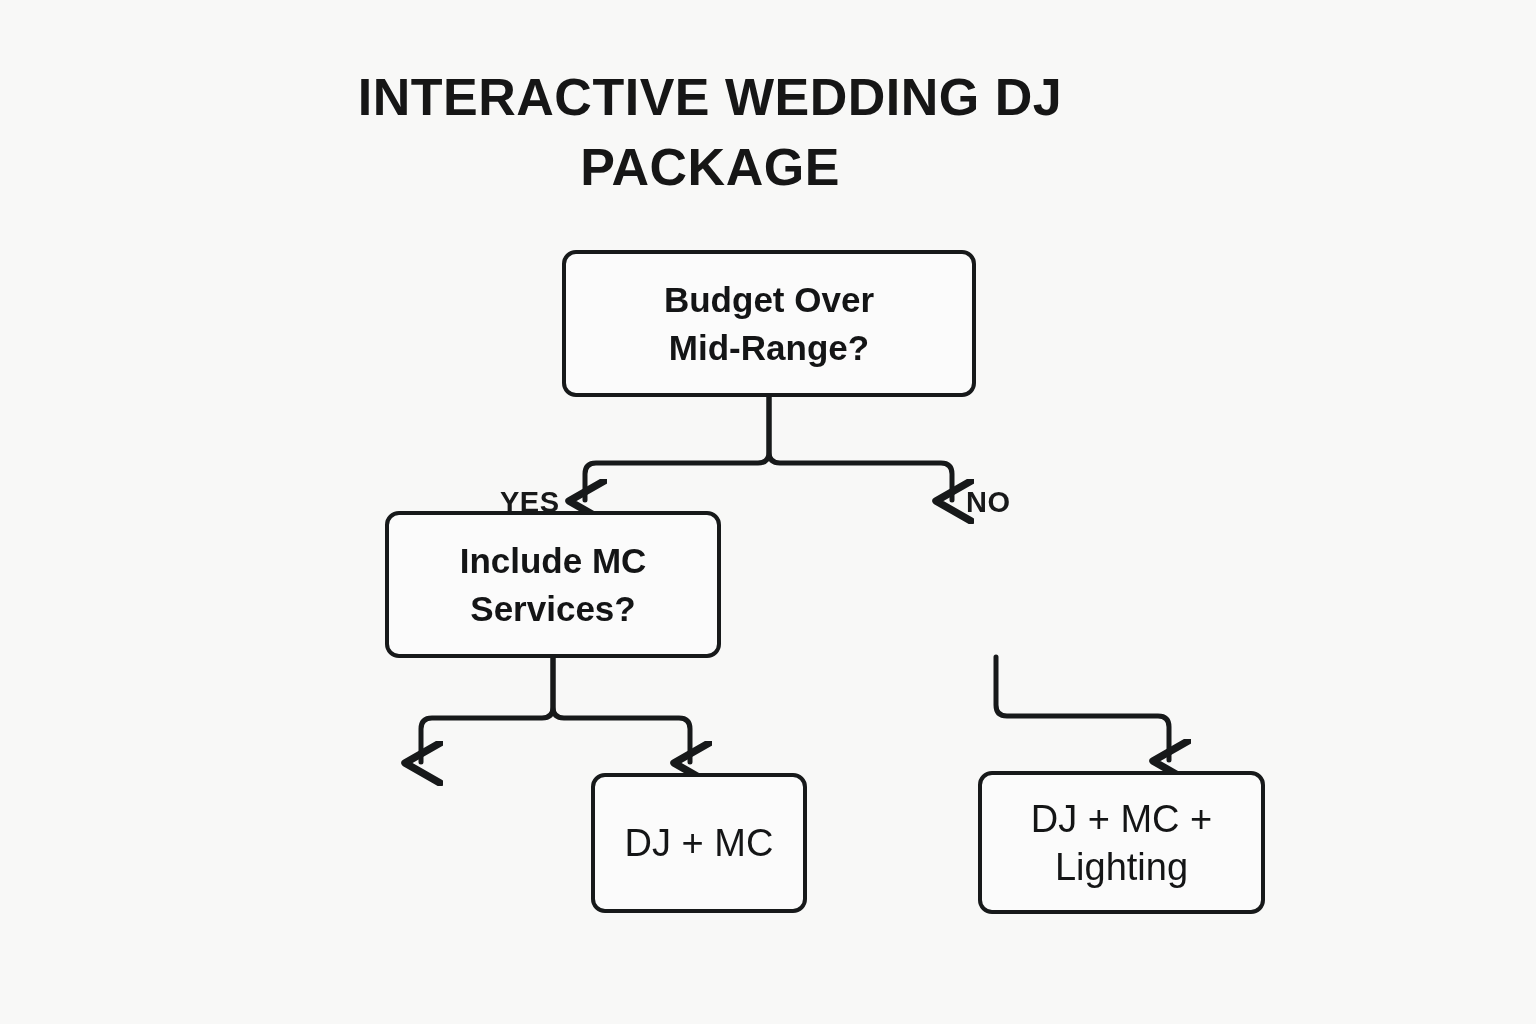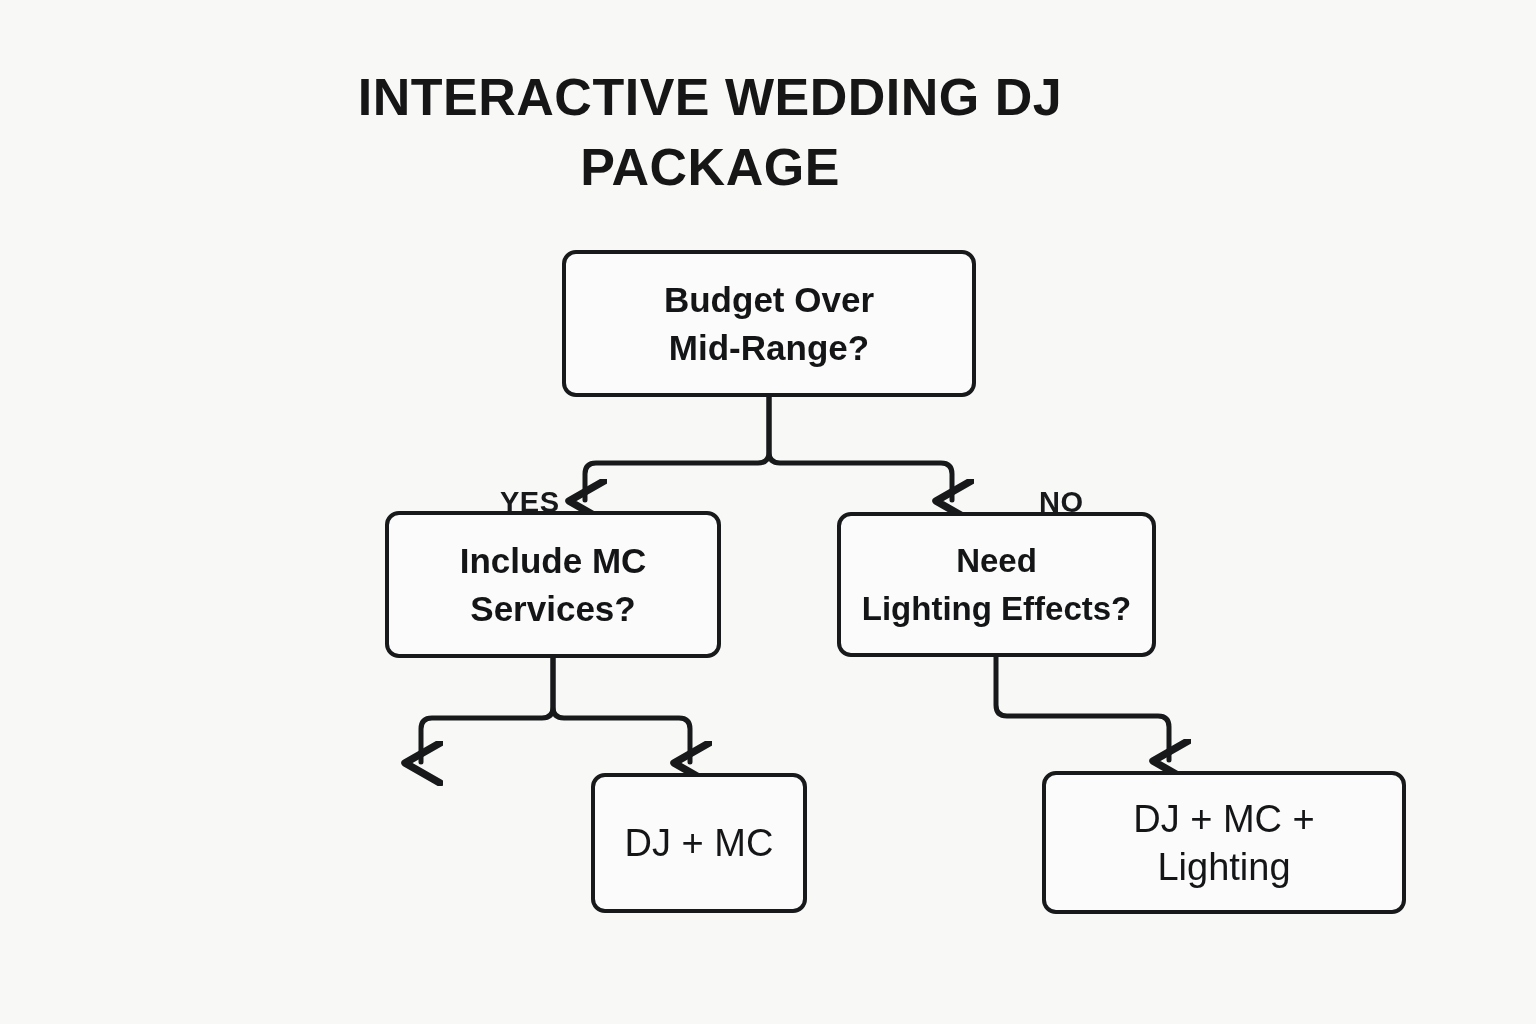--- a/index.html
+++ b/index.html
@@ -105,26 +105,24 @@
       <path d="M 996,657 L 996,705 Q 996,716 1007,716 L 1158,716 Q 1169,716 1169,727 L 1169,760" marker-end="url(#arrow)"></path>
     </g>
   </svg>
 
   <div class="node decision" style="left:385px; top:511px; width:336px; height:147px;">Include MC
 Services?</div>
 
   <div class="node decision" style="left:562px; top:250px; width:414px; height:147px;">Budget Over
 Mid-Range?</div>
 
-  <div class="node decision tight" style="left:837px; top:512px; width:319px; height:145px;">Need
-Lighting Effects?</div>
 
 
   <div class="node outcome" style="left:582px; top:773px; width:216px; height:140px;margin-left:9px;">DJ + MC</div>
 
-  <div class="node outcome" style="left:1042px; top:771px; width:364px; height:143px;">DJ + MC +
+  <div class="node outcome" style="left:978px; top:771px; width:287px; height:143px;">DJ + MC +
 Lighting</div>
 
   <div class="edge-label" style="left:500px; top:440px;">YES</div>
 
-  <div class="edge-label" style="left:1039px; top:440px;">NO</div>
+  <div class="edge-label" style="left:966px; top:440px;">NO</div>
 
 </div>
 
 </body></html>

